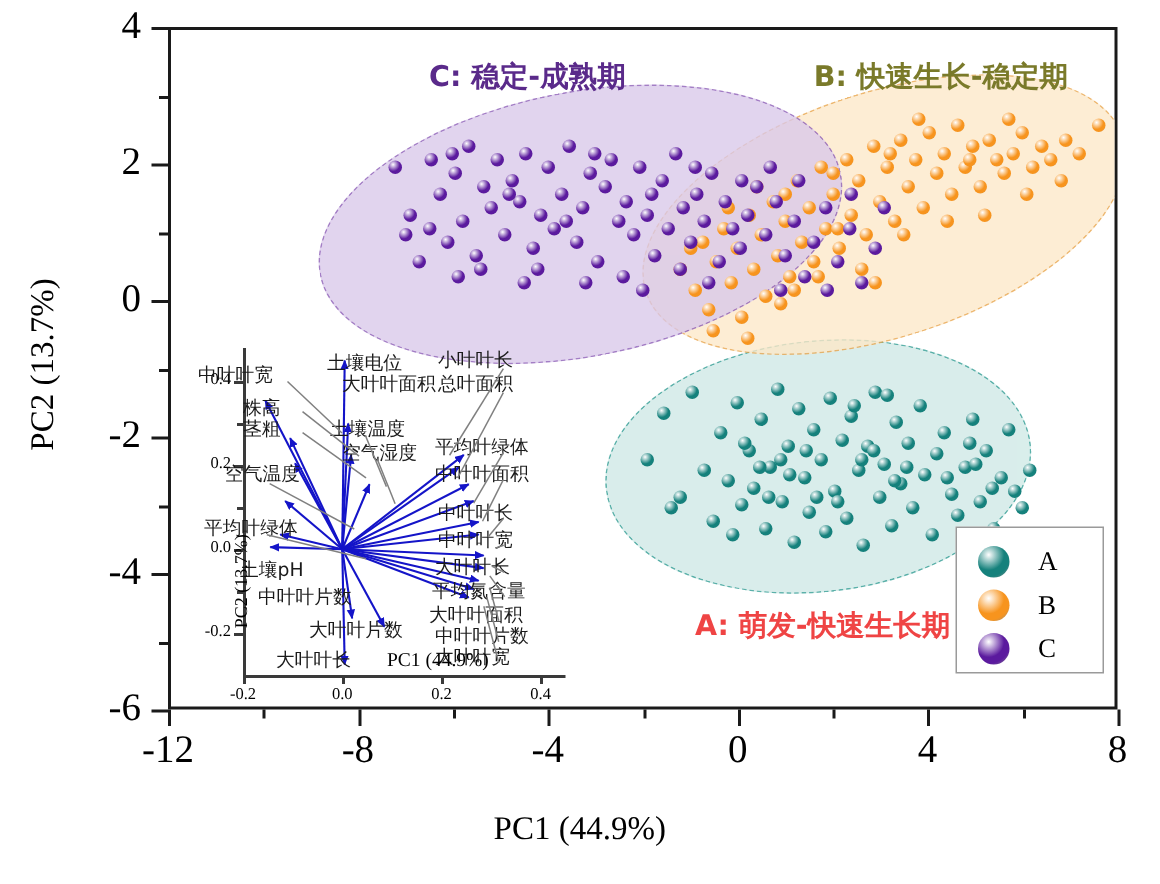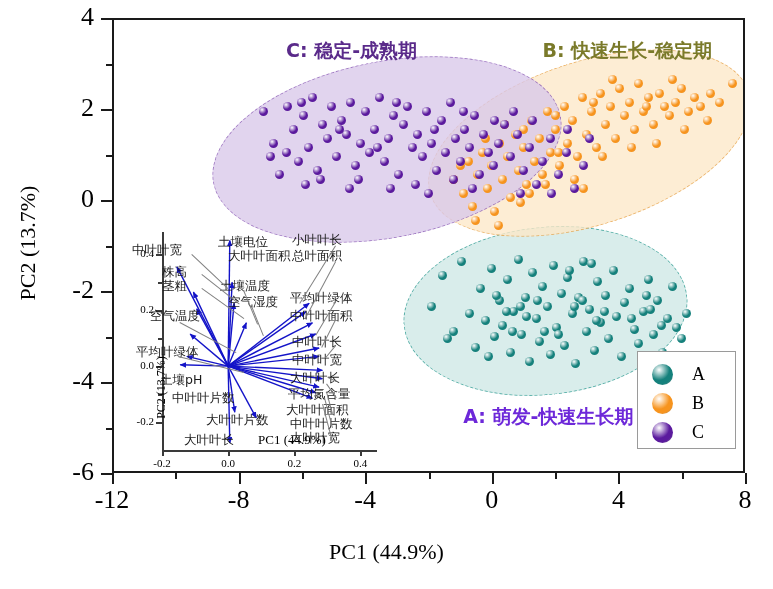--- a/index.html
+++ b/index.html
@@ -340,21 +340,21 @@
       <div class="tickY" style="top: 473px; left: 101px; width: 11px;"></div>
       <div class="tlblY" style="left: 34px; top: 459px;">-6</div>
     </div>
 
   <div class="axtitleX">PC1 (44.9%)</div>
   <div class="axtitleY">PC2 (13.7%)</div>
 
   <div id="annlayer">
       <div class="glabel" style="color: rgb(90, 42, 138); left: 286.075px; top: 37.85px;">C: 稳定-成熟期</div>
       <div class="glabel" style="color: rgb(122, 122, 42); left: 542.44px; top: 37.85px;">B: 快速生长-稳定期</div>
-      <div class="glabel" style="color: #6d28d9; left: 463.315px; top: 404.125px;">A: 萌发-快速生长期</div>
+      <div class="glabel" style="color: #ef4444; left: 463.315px; top: 404.125px;">A: 萌发-快速生长期</div>
     </div>
 
   <div class="legend">
     <div class="legrow" style="top:10px">
       <span class="legsphere" style="background: radial-gradient(circle at 34% 28%, rgb(255, 255, 255) 0%, rgb(21, 129, 124) 50%, rgb(21, 129, 124) 70%, rgba(0, 0, 0, 0.45) 100%);"></span>
       <span class="legtxt">A</span>
     </div>
     <div class="legrow" style="top:39px">
       <span class="legsphere" style="background: radial-gradient(circle at 34% 28%, rgb(255, 255, 255) 0%, rgb(247, 148, 30) 50%, rgb(247, 148, 30) 70%, rgba(0, 0, 0, 0.45) 100%);"></span>
       <span class="legtxt">B</span>

